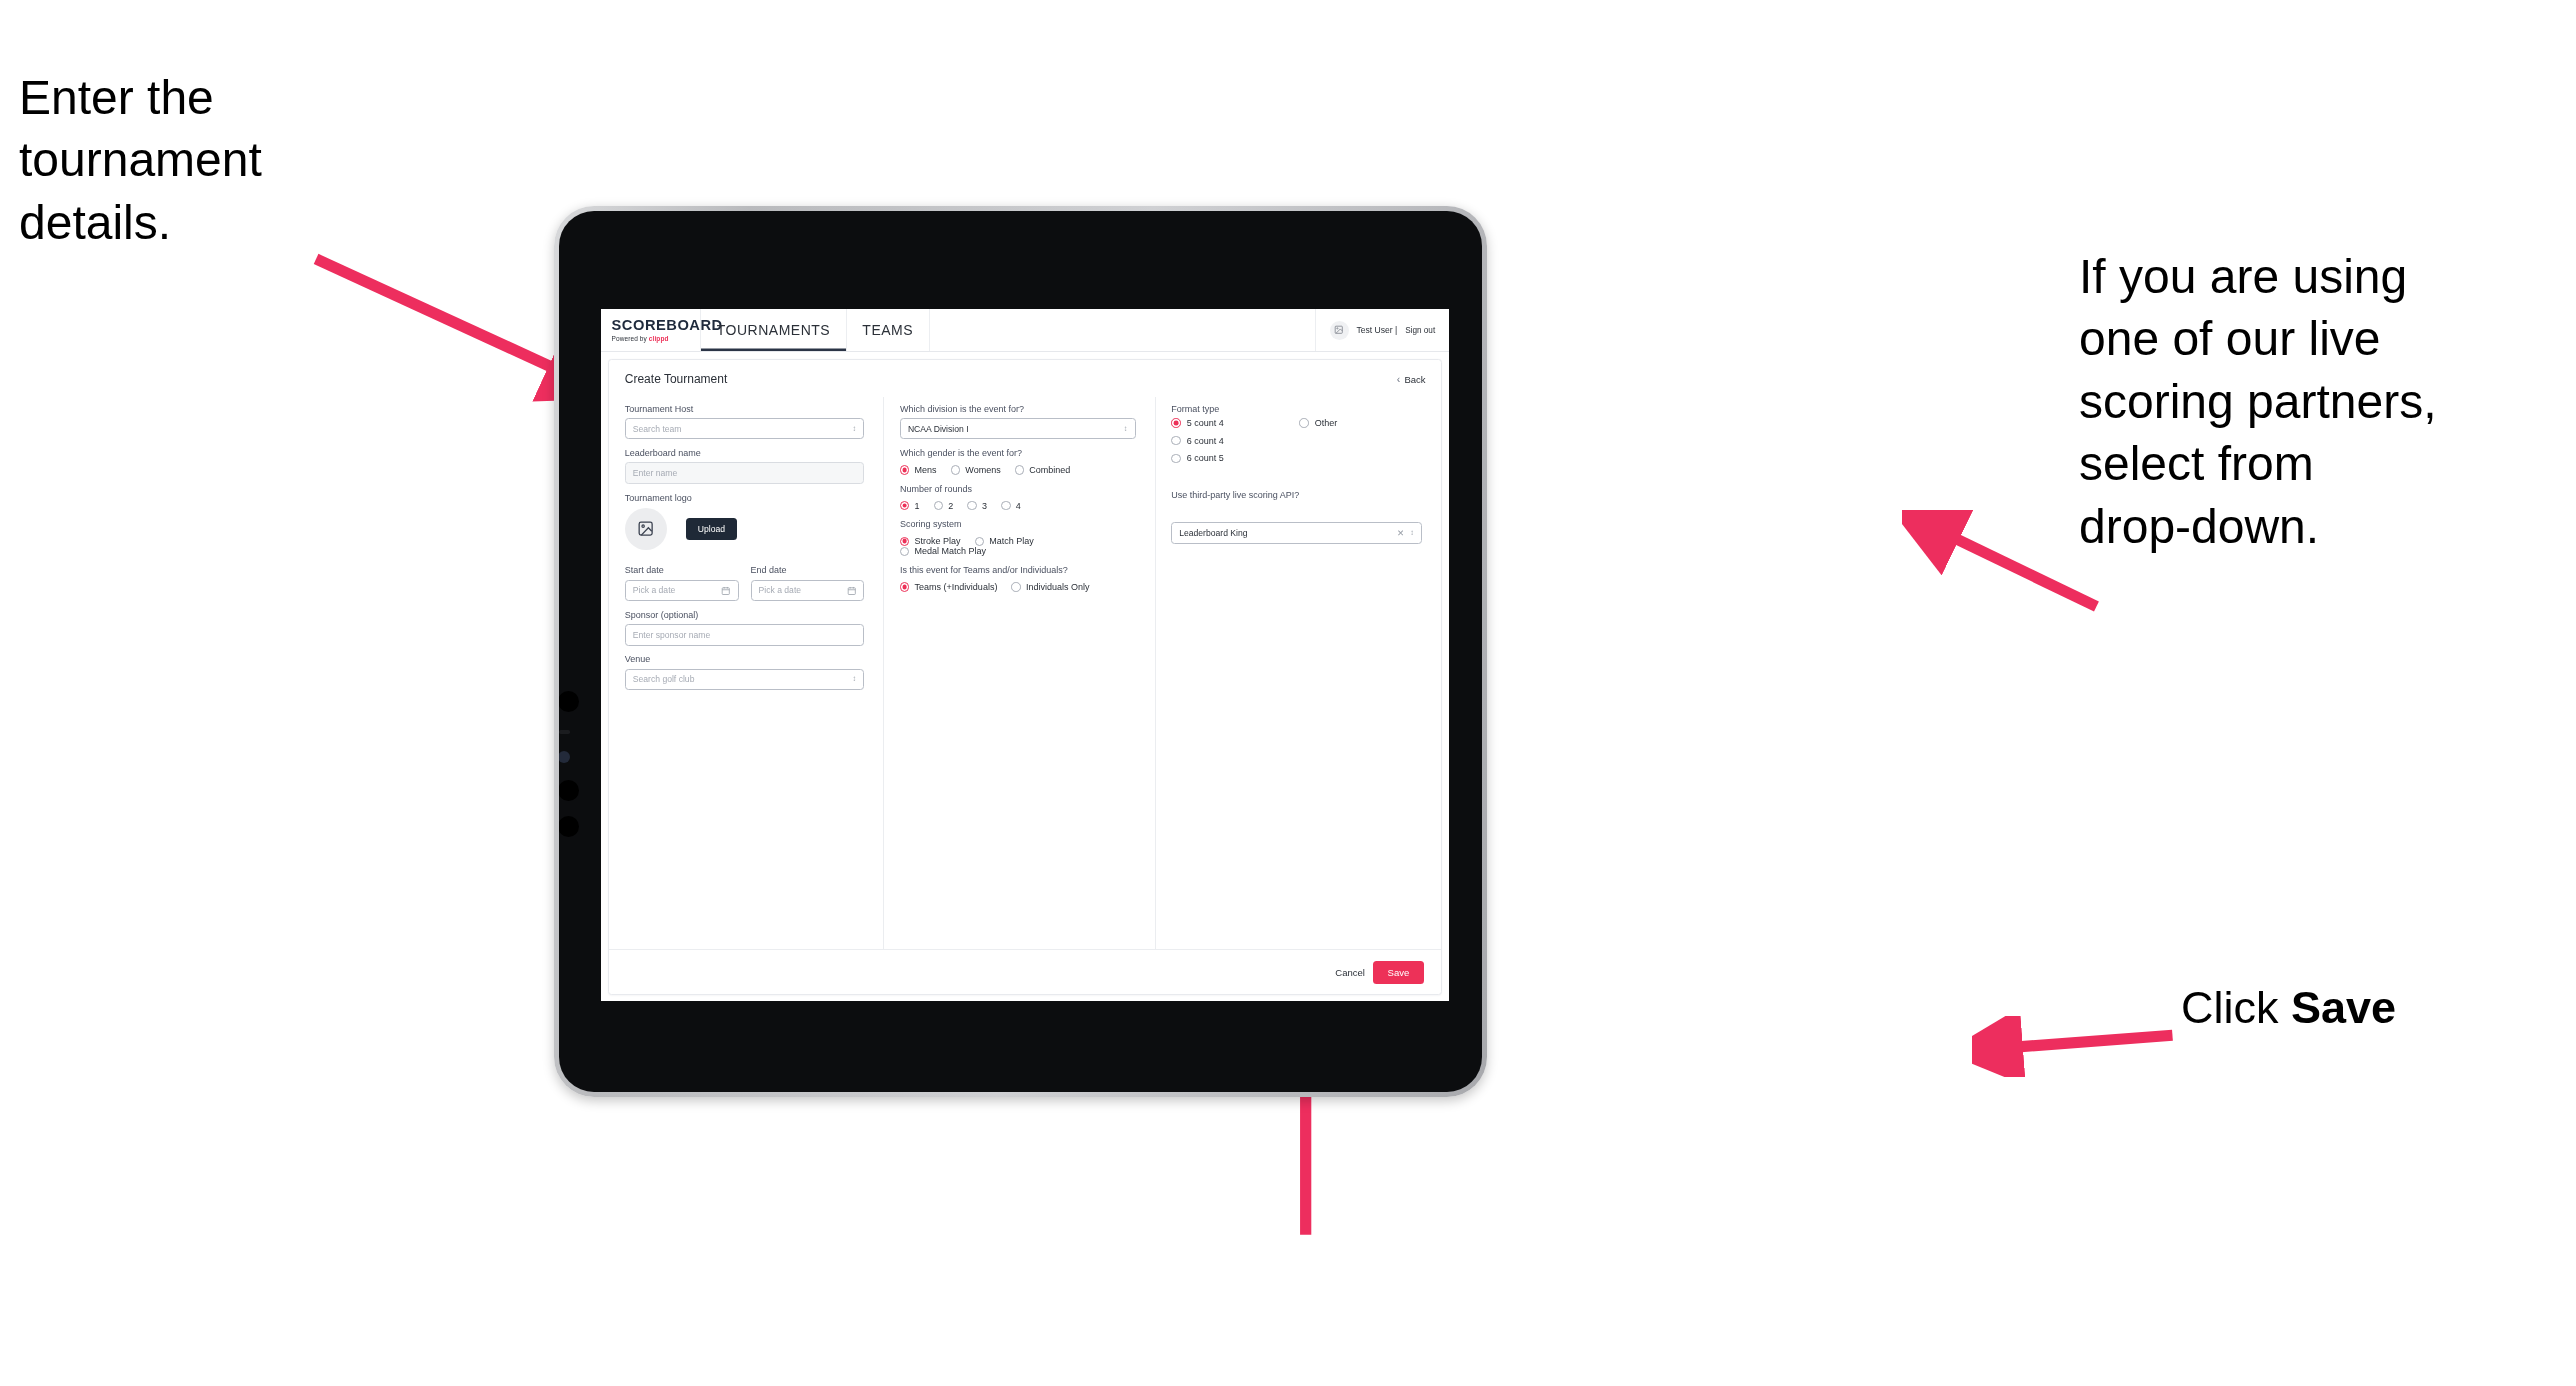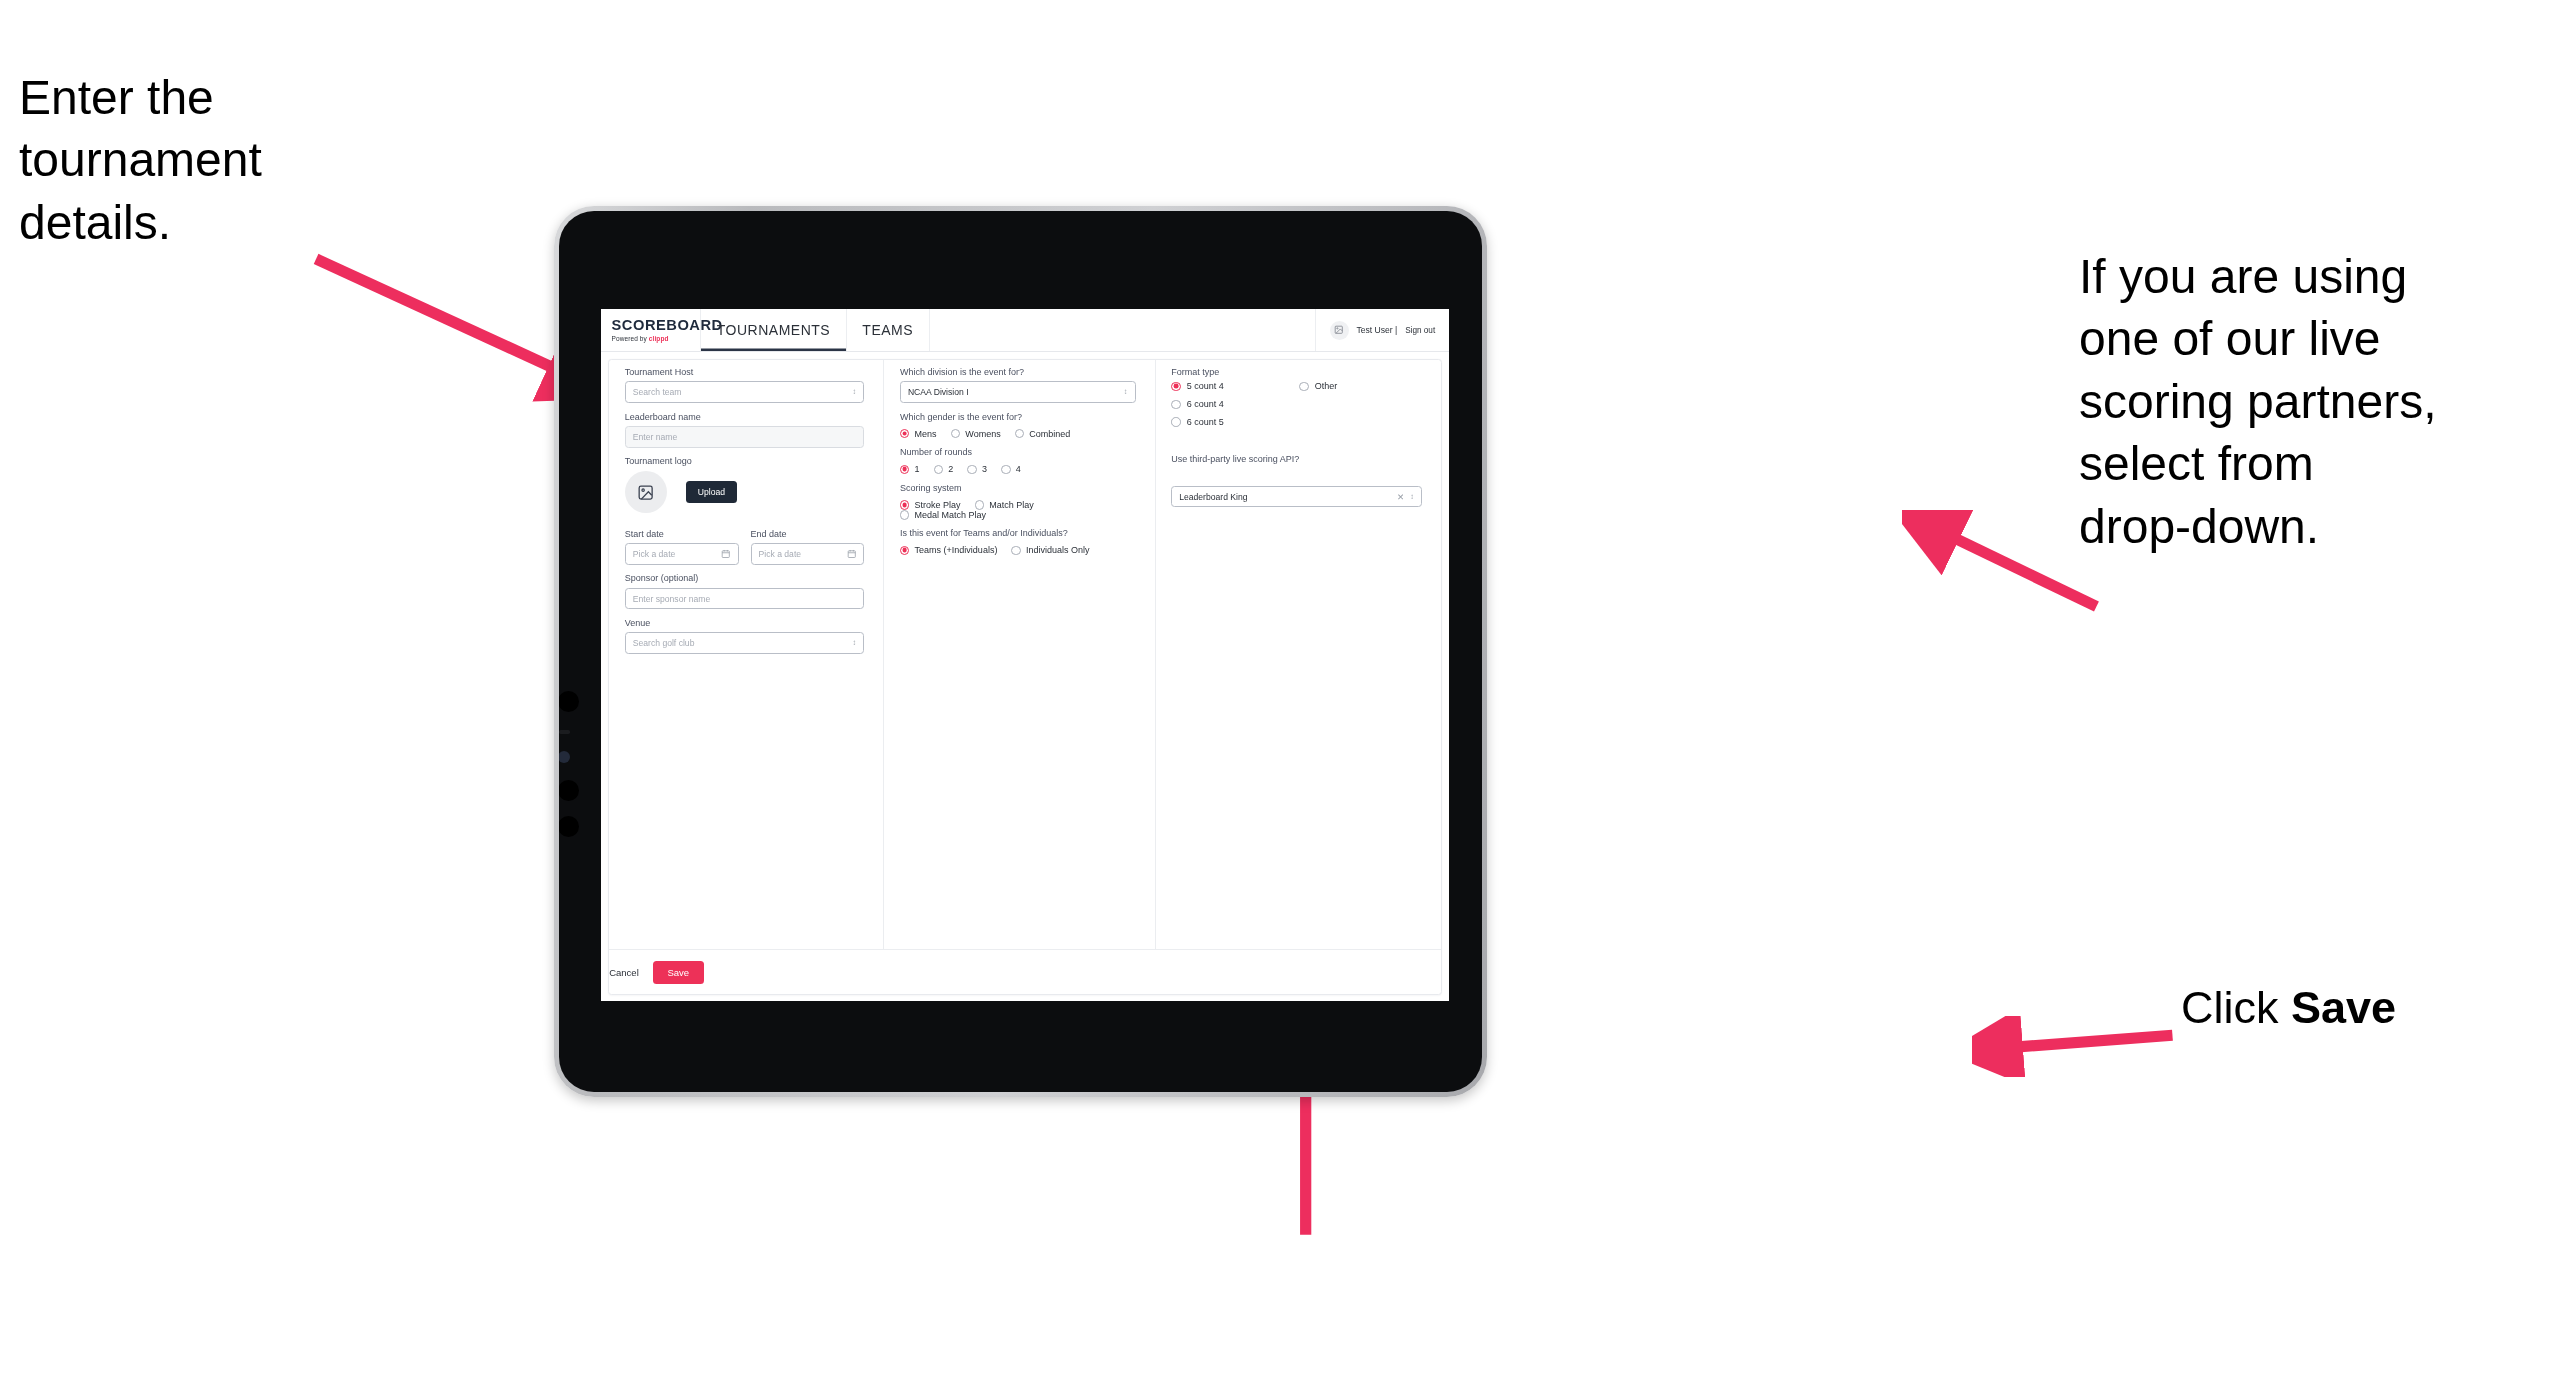--- a/index.html
+++ b/index.html
@@ -158,22 +158,22 @@
   .radio-opt span { font-size: 9px; color:#2b3038; }
 
   .fmt-grid { display:flex; margin-top: 3.5px; }
   .fmt-col-a { width: 128px; }
   .fmt-opt { display:flex; align-items:center; gap:6px; margin-bottom: 7.8px; cursor:pointer; }
   .fmt-opt span { font-size: 9px; color:#2b3038; }
 
   
   #card-foot {
     border-top: 0.9px solid #ebedf0; height: 45px;
-    display:flex; align-items:center; justify-content:flex-start;
-    gap: 14px; padding-right: 17.3px;
+    display:flex; align-items:center; justify-content:flex-end;
+    gap: 8px; padding-right: 17.3px;
   }
   #cancel-btn { font-size: 9.5px; color:#2b3038; cursor:pointer; }
   #save-btn {
     background:#ED3158; color:#fff; font-size: 9.5px; font-weight: 500;
     border-radius: 3.5px; padding: 6px 14.7px; cursor: pointer;
   }
 </style>
 </head>
 <body>
 
@@ -255,20 +255,27 @@
                   <circle cx="8.5" cy="8.5" r="1.5"></circle>
                   <path d="M21 15l-5-5L5 21"></path>
                 </svg>
             </div>
             <div id="user-name">Test User |</div>
             <div id="signout">Sign out</div>
           </div>
         </div>
 
         <div id="card">
+          <div id="card-head">
+            <div id="page-title">Create Tournament</div>
+            <div id="back-link">
+              <span class="chev">‹</span>
+              <span>Back</span>
+            </div>
+          </div>
 
           <div id="cols">
 
             <div class="col" id="col-left">
               <div class="field-label first">Tournament Host</div>
               <div class="inp">
                 <span class="ph">Search team</span>
                 <span class="rt">
                     <span class="chev-ud">↕</span>
                   </span>

